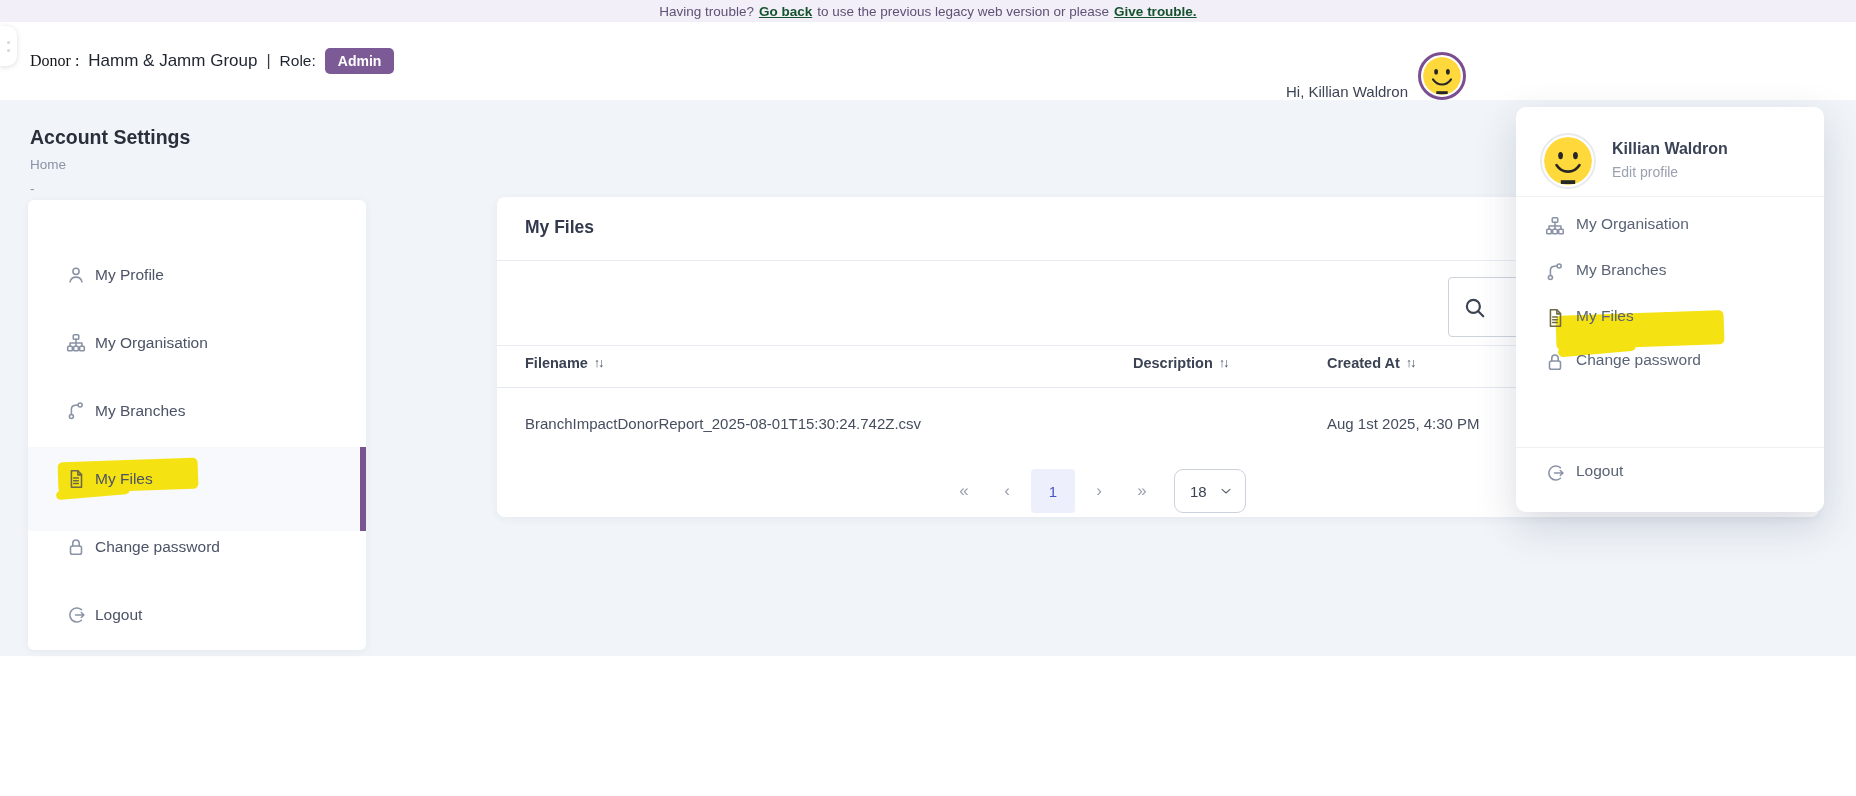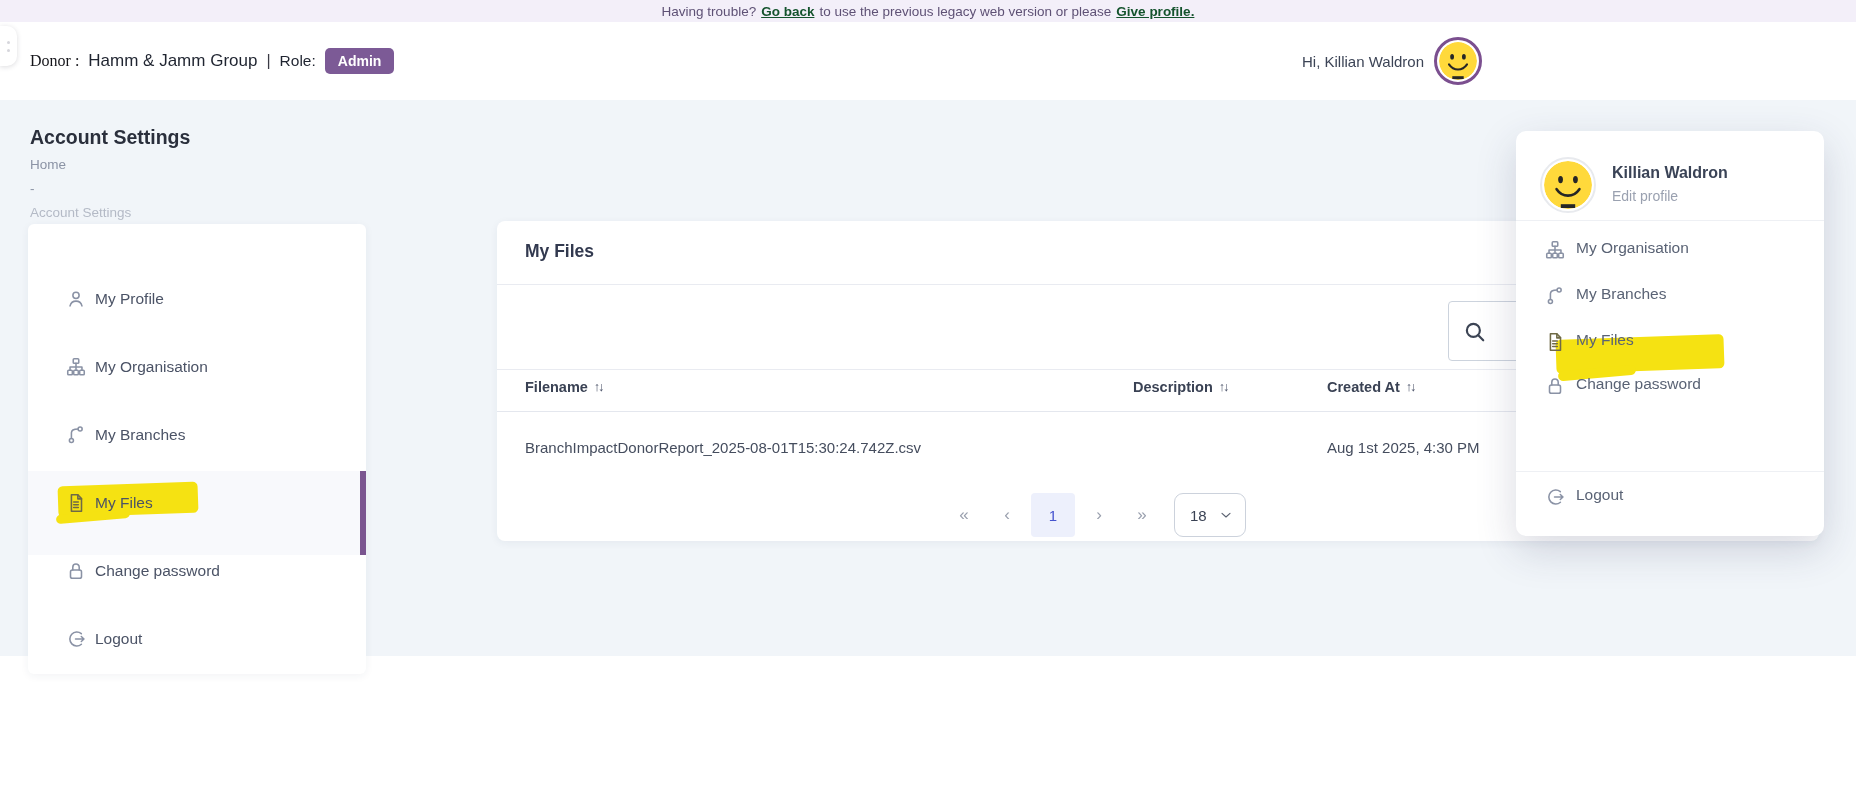--- a/index.html
+++ b/index.html
@@ -18,37 +18,37 @@
               border-radius:0 10px 10px 0; box-shadow:0 1px 5px rgba(60,60,80,.18);
               display:flex; flex-direction:column; align-items:center; justify-content:center; gap:5px; }
   #edge-tab i { width:3px; height:3px; border-radius:50%; background:#d6d6dc; }
   #donor-line { position:absolute; left:30px; top:0; height:78px; display:flex; align-items:center; gap:9px; }
   #donor-label { font-family:"Liberation Serif", serif; font-size:16px; color:#15151a; }
   #donor-name { font-size:17px; font-weight:normal; color:#1f2430; }
   .pipe { color:#3a3a44; font-size:16px; }
   #role-label { font-size:15.5px; color:#1f2430; }
   #role-badge { background:#7c5a96; color:#fff; font-size:14px; font-weight:bold;
                 padding:5px 13px; border-radius:5px; }
-  #greeting-wrap { position:absolute; right:30px; top:0; height:78px; display:flex; align-items:center; gap:10px; }
+  #greeting-wrap { position:absolute; right:46px; top:0; height:78px; display:flex; align-items:flex-end; gap:10px; }
   #greeting { font-size:15px; color:#3c4456; }
 
   .avatar-ring { border-radius:50%; background:#fff; display:flex; align-items:center; justify-content:center; }
   #header-avatar { width:48px; height:48px; border:3px solid #7b4f8f; padding:2px; }
   #menu-avatar { width:56px; height:56px; border:2px solid #e8eaee; padding:2px; }
   .smiley { width:100%; height:100%; border-radius:50%; overflow:hidden; }
 
   
   #content-bg { position:absolute; left:0; top:100px; width:1856px; height:556px; background:#f1f5f9; }
 
   #page-title { position:absolute; left:30px; top:126px; font-size:19.5px; font-weight:bold; color:#2a2f3c; }
   #breadcrumb { position:absolute; left:30px; top:157px; font-size:13.5px; color:#8b93a5; display:flex; gap:9px;flex-direction:column; }
   #breadcrumb .crumb-current { color:#b4bac6; }
 
   
-  .card { position:absolute; background:#fff; box-shadow:0 2px 8px rgba(40,50,80,.06);margin-top:24px; }
+  .card { position:absolute; background:#fff; box-shadow:0 2px 8px rgba(40,50,80,.06); }
   #sidebar-card { left:28px; top:200px; width:338px; height:450px; border-radius:6px;text-align:right; }
   #main-card { left:497px; top:197px; width:1322px; height:320px; border-radius:8px; overflow:hidden; }
   #user-menu { left:1516px; top:107px; width:308px; height:405px; border-radius:10px;
                box-shadow:0 14px 40px rgba(45,50,90,.18); z-index:50; }
 
   
   .side-item { position:absolute; left:0; width:338px; height:40px; display:flex; align-items:center; cursor:pointer; }
   .side-item .icon { position:absolute; left:37px; width:22px; height:22px; color:#8a92a5; }
   .side-item .lbl { position:absolute; left:67px; font-size:15.5px; color:#4b5366; }
   #active-band { position:absolute; left:0; top:247px; width:338px; height:84px; background:#f8f9fc; }
@@ -160,21 +160,21 @@
       <path fill="#8f95a3" d="M13 2v4h4z"></path>
       <path fill="#5aa75a" d="M5 16.5l4-5 3 3.2 2-2.2 3 4V20H5z"></path>
     </g>
   </defs>
 </svg>
 
 <div id="banner">
   <span>Having trouble?</span>
   <a>Go back</a>
   <span>to use the previous legacy web version or please</span>
-  <a>Give profile.</a>
+  <a>Give trouble.</a>
 </div>
 
 <div id="header">
   <div id="edge-tab">
       <i></i>
       <i></i>
     </div>
   <div id="donor-line">
     <span id="donor-label">Donor :</span>
     <span id="donor-name">Hamm &amp; Jamm Group</span>

